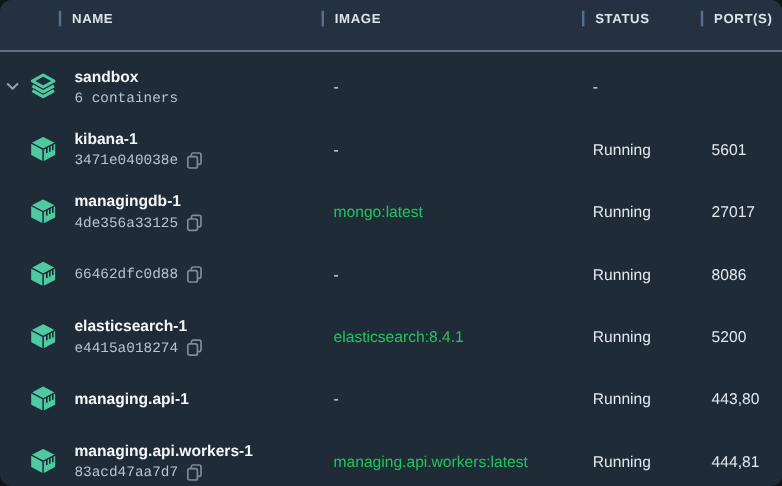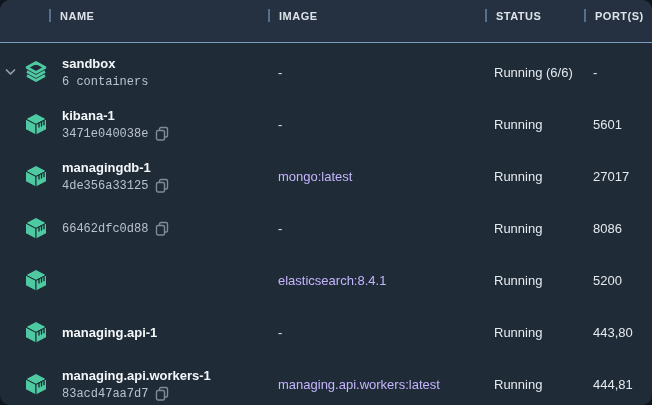--- a/index.html
+++ b/index.html
@@ -41,21 +41,21 @@
   }
   .namecell { display:flex; align-items:center; height:100%; }
   .caret { width:20px; display:flex; justify-content:center; align-items:center; flex:0 0 auto; }
   .icon-box { width:24px; height:24px; margin-left:4px; flex:0 0 auto; display:flex; align-items:center; justify-content:center; }
   .nametext { margin-left:14px; min-width:0; }
   .name-line { display:block; font-size:13px; font-weight:bold; color:#f4f7f9; line-height:17px; white-space:nowrap; }
   .sub-line { display:flex; align-items:center; gap:7px; font-size:12px; color:#b9c3cd; line-height:16px; margin-top:2px; white-space:nowrap;font-family:Liberation Mono, monospace; }
   .copy-btn { cursor:pointer; display:inline-flex; }
 
   .imgcell   { font-size:13px; color:#dfe5ea; padding-left:10px; white-space:nowrap; overflow:hidden; }
-  .imgcell.link { color:#c4b5fd; cursor:pointer; }
+  .imgcell.link { color:#22c55e; cursor:pointer; }
   .statuscell{ font-size:13px; color:#e4e9ee; padding-left:9px; white-space:nowrap; }
   .portscell { font-size:13px; color:#e4e9ee; padding-left:9px; white-space:nowrap; }
 </style>
 </head>
 <body>
 
 <svg width="0" height="0" style="position:absolute">
   <defs>
     <g id="i-cube">
       <polygon points="12,1.5 22.5,7 12,12.5 1.5,7" fill="#4ec9a1" stroke="#1f2b37" stroke-width="1"></polygon>
@@ -116,21 +116,20 @@
             </svg>
         </span>
         <span class="nametext">
           <span class="name-line">sandbox</span>
           <span class="sub-line">
             <span>6 containers</span>
           </span>
         </span>
       </div>
       <div class="imgcell">-</div>
-      <div class="statuscell">Running (6/6)</div>
       <div class="portscell">-</div>
     </div>
 
     <div class="row">
       <div class="namecell">
         <span class="caret"></span>
         <span class="icon-box">
           <svg width="24" height="24">
               <use href="#i-cube"></use>
             </svg>
@@ -201,20 +200,31 @@
       <div class="portscell">8086</div>
     </div>
 
     <div class="row">
       <div class="namecell">
         <span class="caret"></span>
         <span class="icon-box">
           <svg width="24" height="24">
               <use href="#i-cube"></use>
             </svg>
+        </span>
+        <span class="nametext">
+          <span class="name-line">elasticsearch-1</span>
+          <span class="sub-line">
+            <span>e4415a018274</span>
+            <span class="copy-btn">
+                <svg width="15" height="16">
+                  <use href="#i-copy"></use>
+                </svg>
+              </span>
+          </span>
         </span>
       </div>
       <div class="imgcell link">elasticsearch:8.4.1</div>
       <div class="statuscell">Running</div>
       <div class="portscell">5200</div>
     </div>
 
     <div class="row">
       <div class="namecell">
         <span class="caret"></span>

